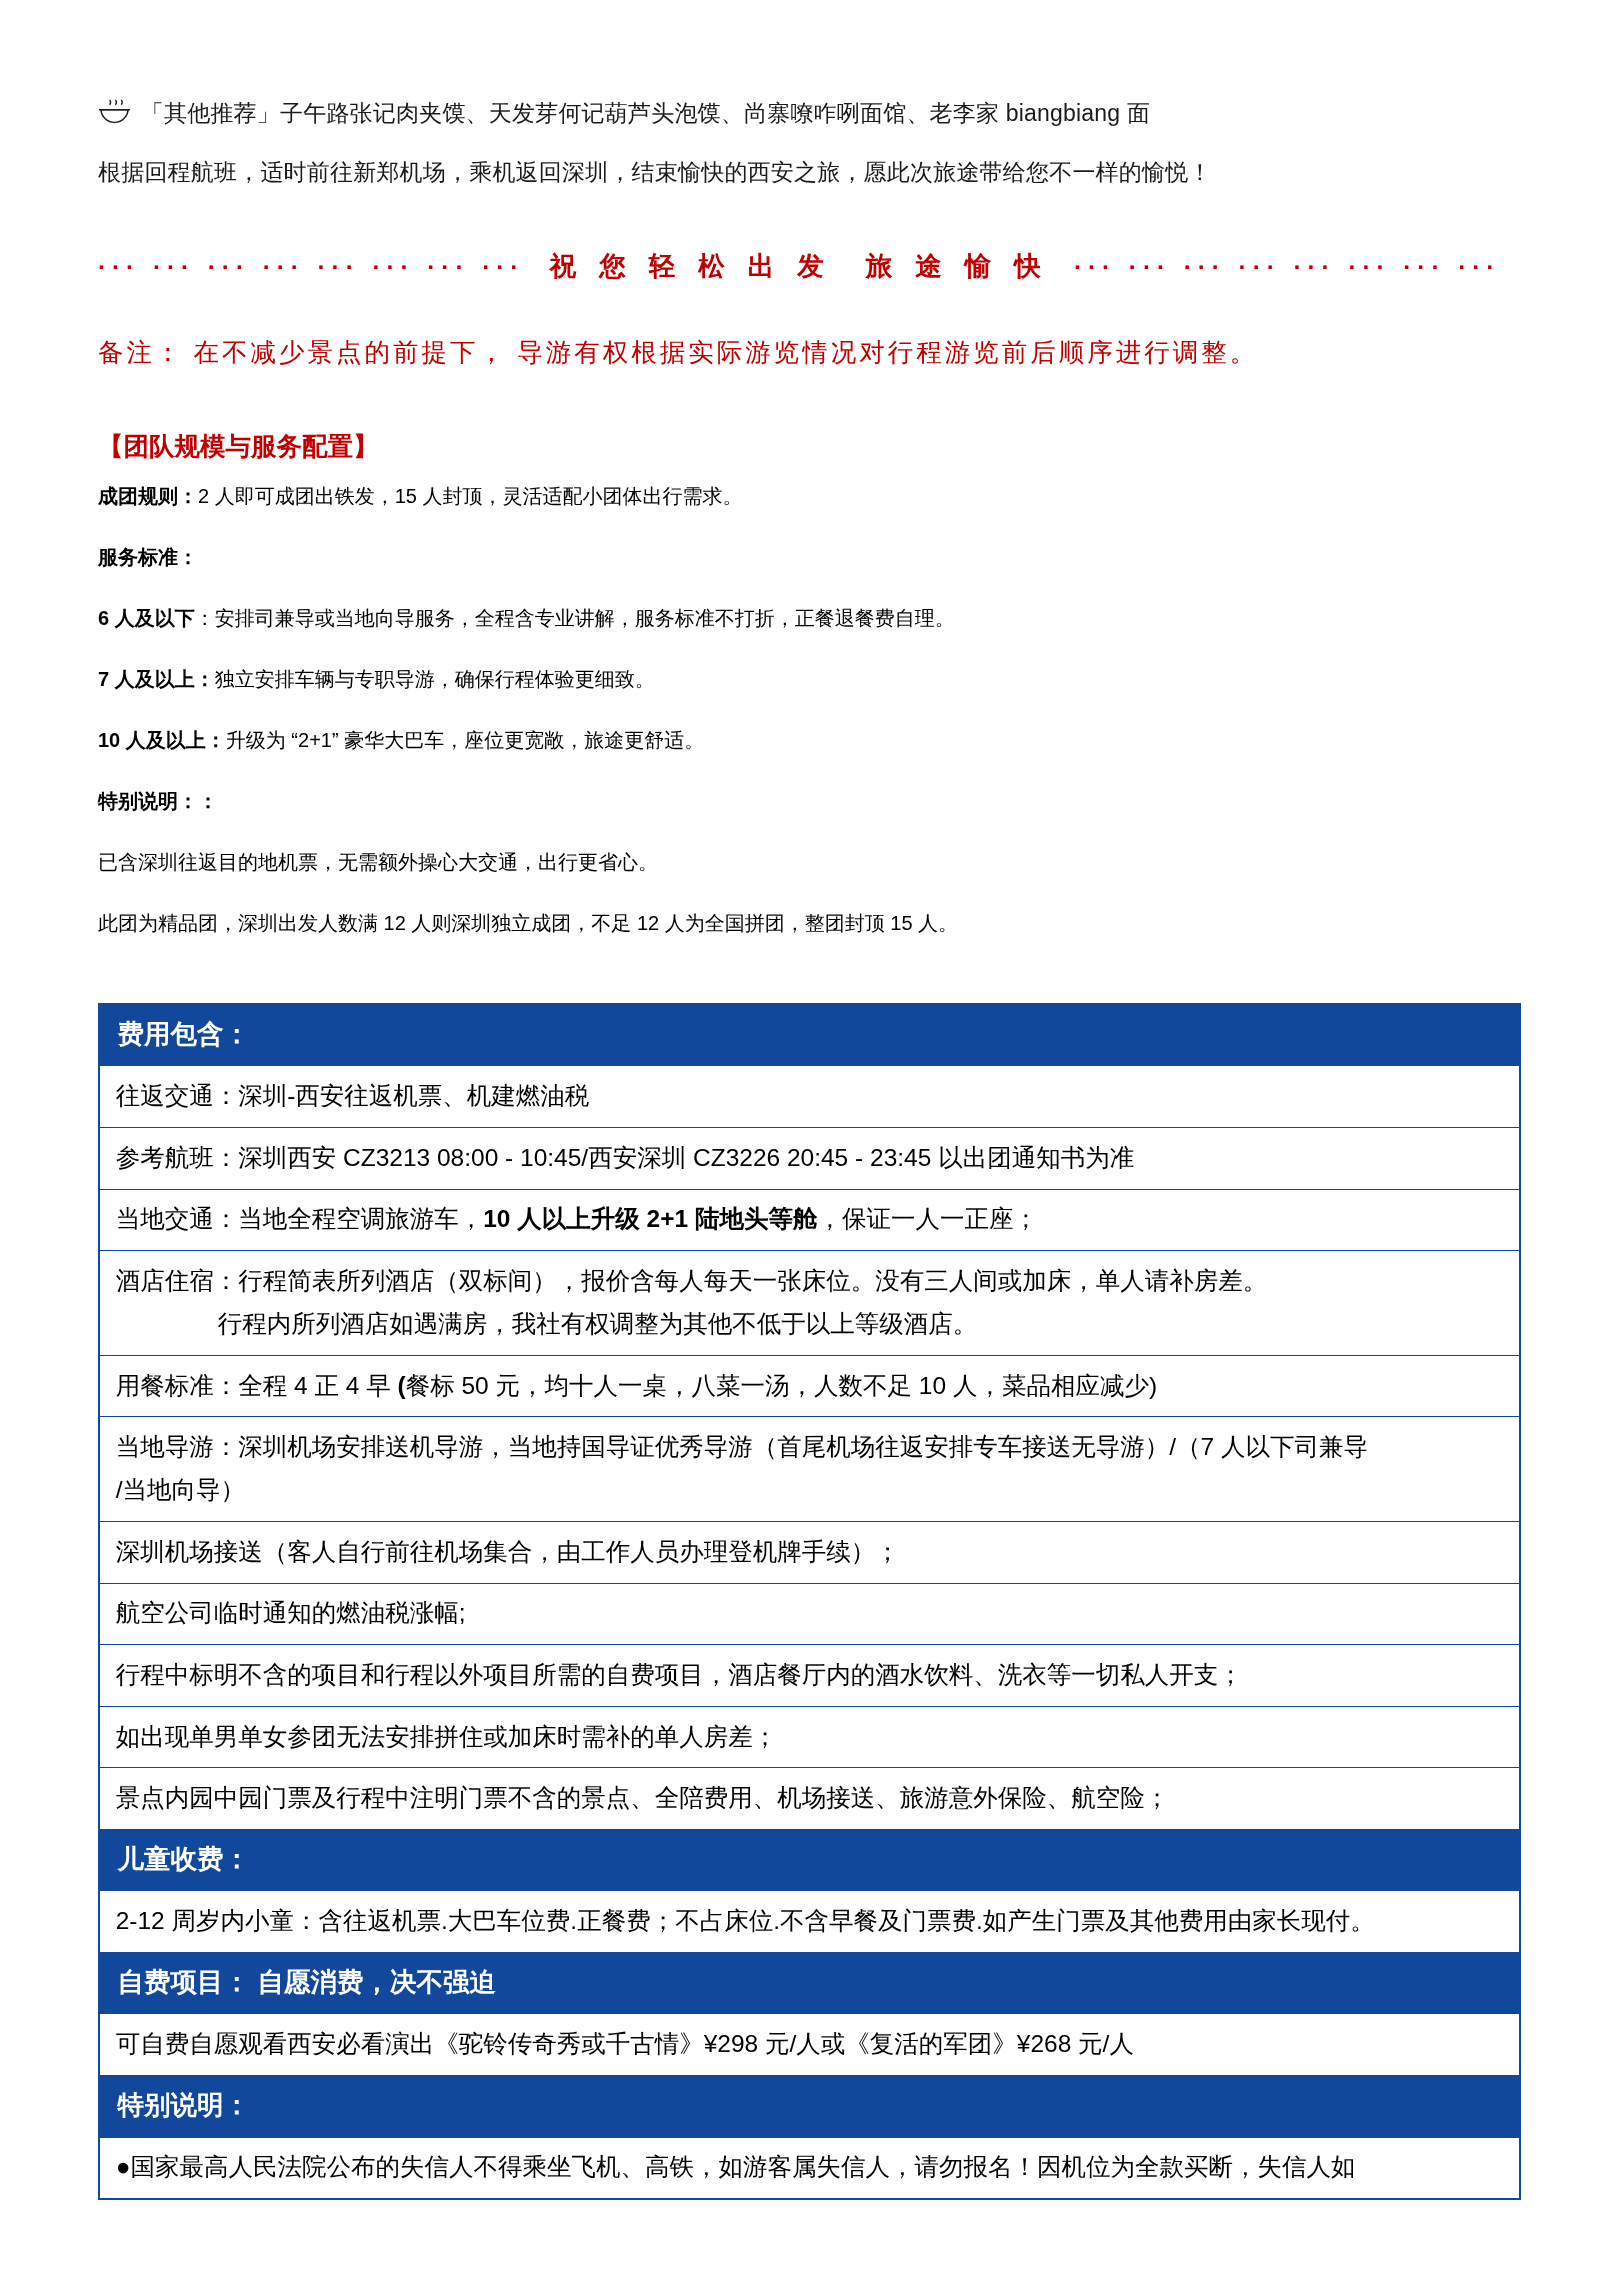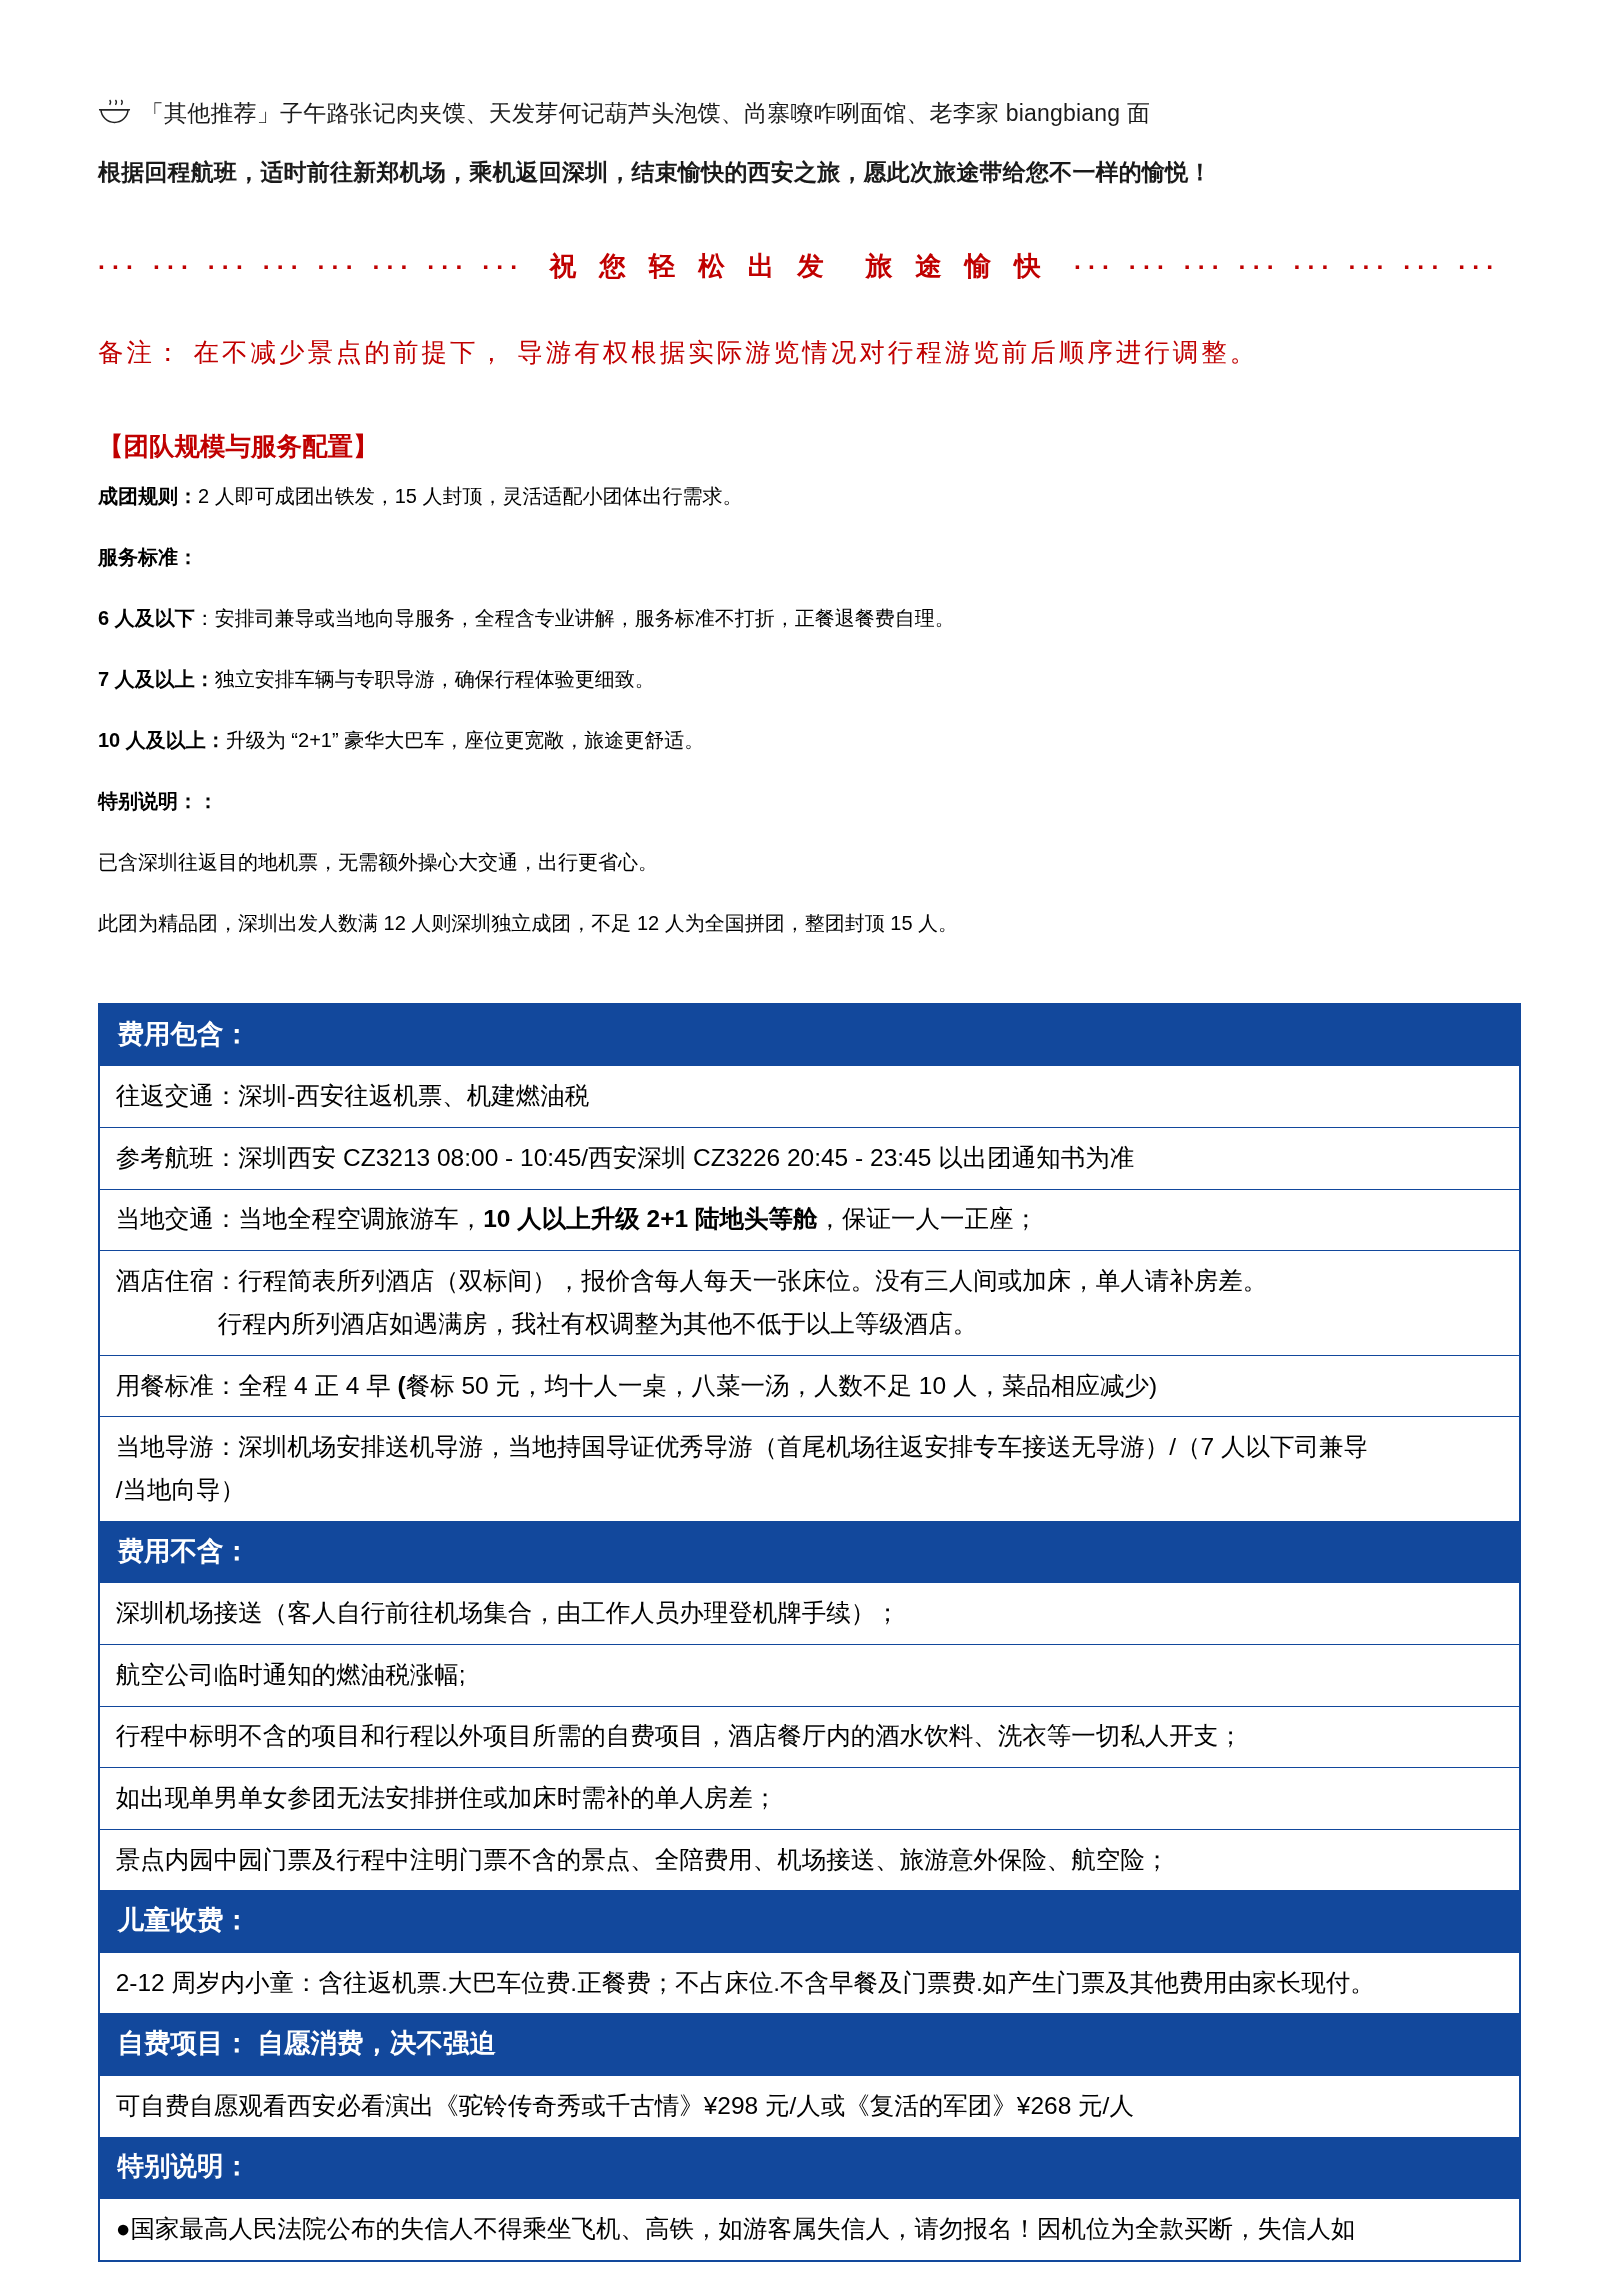--- a/index.html
+++ b/index.html
@@ -31,21 +31,20 @@
   }
   .bowl-icon {
     display: inline-block;
     width: 33px;
     height: 25.5px;
     vertical-align: -3.9px;
     margin-right: 9.8px;
   }
   .intro-line.second {
     margin-top: 3.9px;
-    font-weight: bold;
   }
 
   
   .red-wish {
     margin-top: 47px;
     color: #c00000;
     font-size: 26.5px;
     font-weight: bold;
     line-height: 39px;
     white-space: nowrap;
@@ -194,23 +193,20 @@
       <tr>
         <td class="cell"><span>用餐标准：全程 4 正 4 早 </span><b class="bold">(</b><span>餐标 50 元，均十人一桌，八菜一汤，人数不足 10 人，菜品相应减少)</span></td>
       </tr>
       <tr>
         <td class="cell">
             <span class="l2">当地导游：深圳机场安排送机导游，当地持国导证优秀导游（首尾机场往返安排专车接送无导游）/（7 人以下司兼导</span>
             <span class="l2">/当地向导）</span>
           </td>
       </tr>
 
-      <tr class="hdr">
-        <td>费用不含：</td>
-      </tr>
       <tr>
         <td class="cell">深圳机场接送（客人自行前往机场集合，由工作人员办理登机牌手续）；</td>
       </tr>
       <tr>
         <td class="cell">航空公司临时通知的燃油税涨幅;</td>
       </tr>
       <tr>
         <td class="cell">行程中标明不含的项目和行程以外项目所需的自费项目，酒店餐厅内的酒水饮料、洗衣等一切私人开支；</td>
       </tr>
       <tr>

